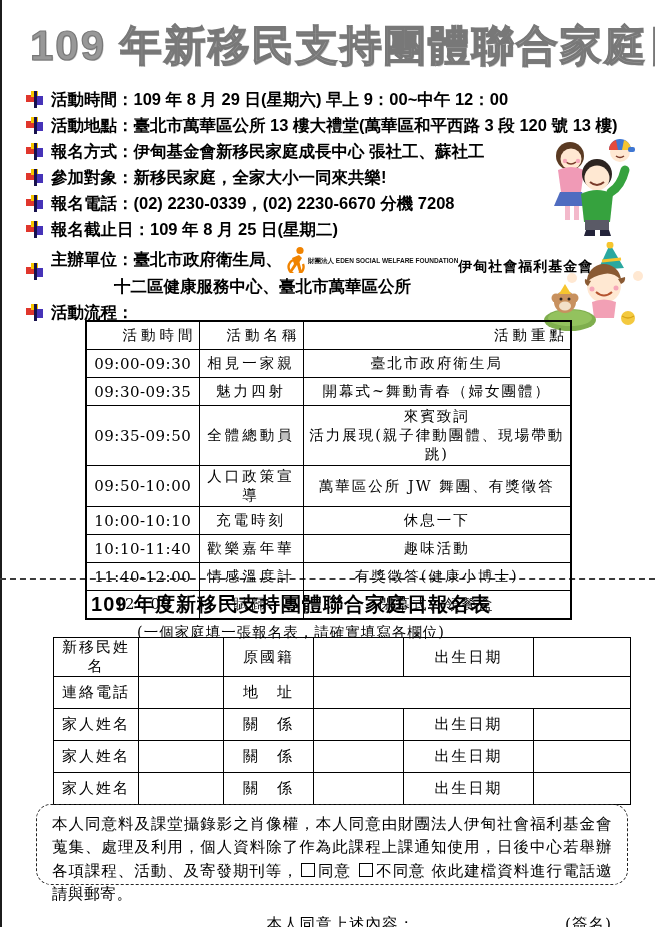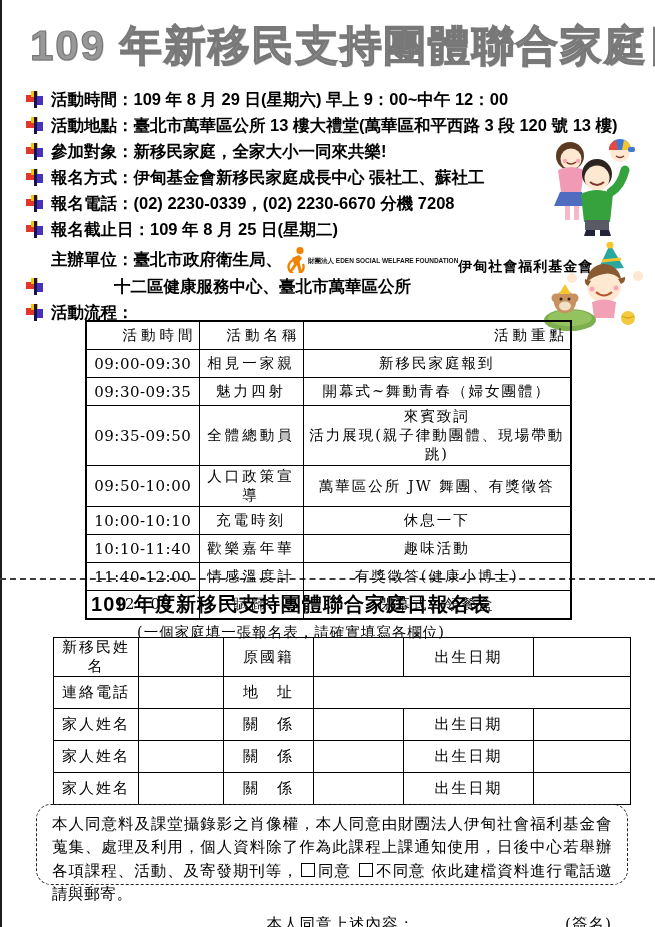--- a/index.html
+++ b/index.html
@@ -17,21 +17,21 @@
   .page-title{
     position:absolute;left:30px;top:18px;width:625px;
     font-size:42px;font-weight:bold;letter-spacing:2px;white-space:nowrap;
     color:#989898;
     -webkit-text-stroke:1.2px #787878;
     text-shadow:1px 1px 0 #c9c9c9;
   }
 
   
   .info-list{position:absolute;left:26px;top:90px;width:629px;z-index:2;}
-  .info-item{display:flex;align-items:flex-end;margin-bottom:7px;
+  .info-item{display:flex;align-items:center;margin-bottom:7px;
     font-weight:bold;font-size:16.5px;line-height:19px;white-space:nowrap;}
   .bullet{position:relative;width:17px;height:18px;flex-shrink:0;margin:1px 8px 0 0;}
   .b-line{position:absolute;left:8px;top:0;width:2.5px;height:17px;background:#17114d;}
   .b-red{position:absolute;left:0;top:4px;width:8px;height:7px;background:#e0362c;}
   .b-yellow{position:absolute;left:5px;top:0;width:7px;height:6px;background:#f7c600;}
   .b-blue{position:absolute;left:10px;top:5px;width:7px;height:9px;background:#4633b8;}
 
   .org-line1{display:flex;align-items:center;}
   .org-line2{margin-top:4px;margin-left:63px;}
   .eden-logo{display:inline-flex;align-items:flex-end;margin-left:2px;}
@@ -110,30 +110,30 @@
         </span>
       <span>活動地點：臺北市萬華區公所 13 樓大禮堂(萬華區和平西路 3 段 120 號 13 樓)</span>
     </div>
     <div class="info-item">
       <span class="bullet">
           <span class="b-red"></span>
           <span class="b-yellow"></span>
           <span class="b-blue"></span>
           <span class="b-line"></span>
         </span>
+      <span>報名方式：伊甸基金會新移民家庭成長中心  張社工、蘇社工</span>
+    </div>
+    <div class="info-item">
+      <span class="bullet">
+          <span class="b-red"></span>
+          <span class="b-yellow"></span>
+          <span class="b-blue"></span>
+          <span class="b-line"></span>
+        </span>
       <span>參加對象：新移民家庭，全家大小一同來共樂!</span>
-    </div>
-    <div class="info-item">
-      <span class="bullet">
-          <span class="b-red"></span>
-          <span class="b-yellow"></span>
-          <span class="b-blue"></span>
-          <span class="b-line"></span>
-        </span>
-      <span>報名方式：伊甸基金會新移民家庭成長中心  張社工、蘇社工</span>
     </div>
     <div class="info-item">
       <span class="bullet">
           <span class="b-red"></span>
           <span class="b-yellow"></span>
           <span class="b-blue"></span>
           <span class="b-line"></span>
         </span>
       <span>報名電話：(02) 2230-0339，(02) 2230-6670 分機 7208</span>
     </div>
@@ -261,21 +261,21 @@
         <tr>
           <th>活動時間</th>
           <th>活動名稱</th>
           <th>活動重點</th>
         </tr>
       </thead>
       <tbody id="schedule-body">
           <tr>
             <td class="c-time">09:00-09:30</td>
             <td class="c-name">相見一家親</td>
-            <td class="c-high">新移民家庭報到</td>
+            <td class="c-high">臺北市政府衛生局</td>
           </tr>
           <tr>
             <td class="c-time">09:30-09:35</td>
             <td class="c-name">魅力四射</td>
             <td class="c-high">開幕式~舞動青春（婦女團體）</td>
           </tr>
           <tr class="tall">
             <td class="c-time">09:35-09:50</td>
             <td class="c-name">全體總動員</td>
             <td class="c-high">來賓致詞

